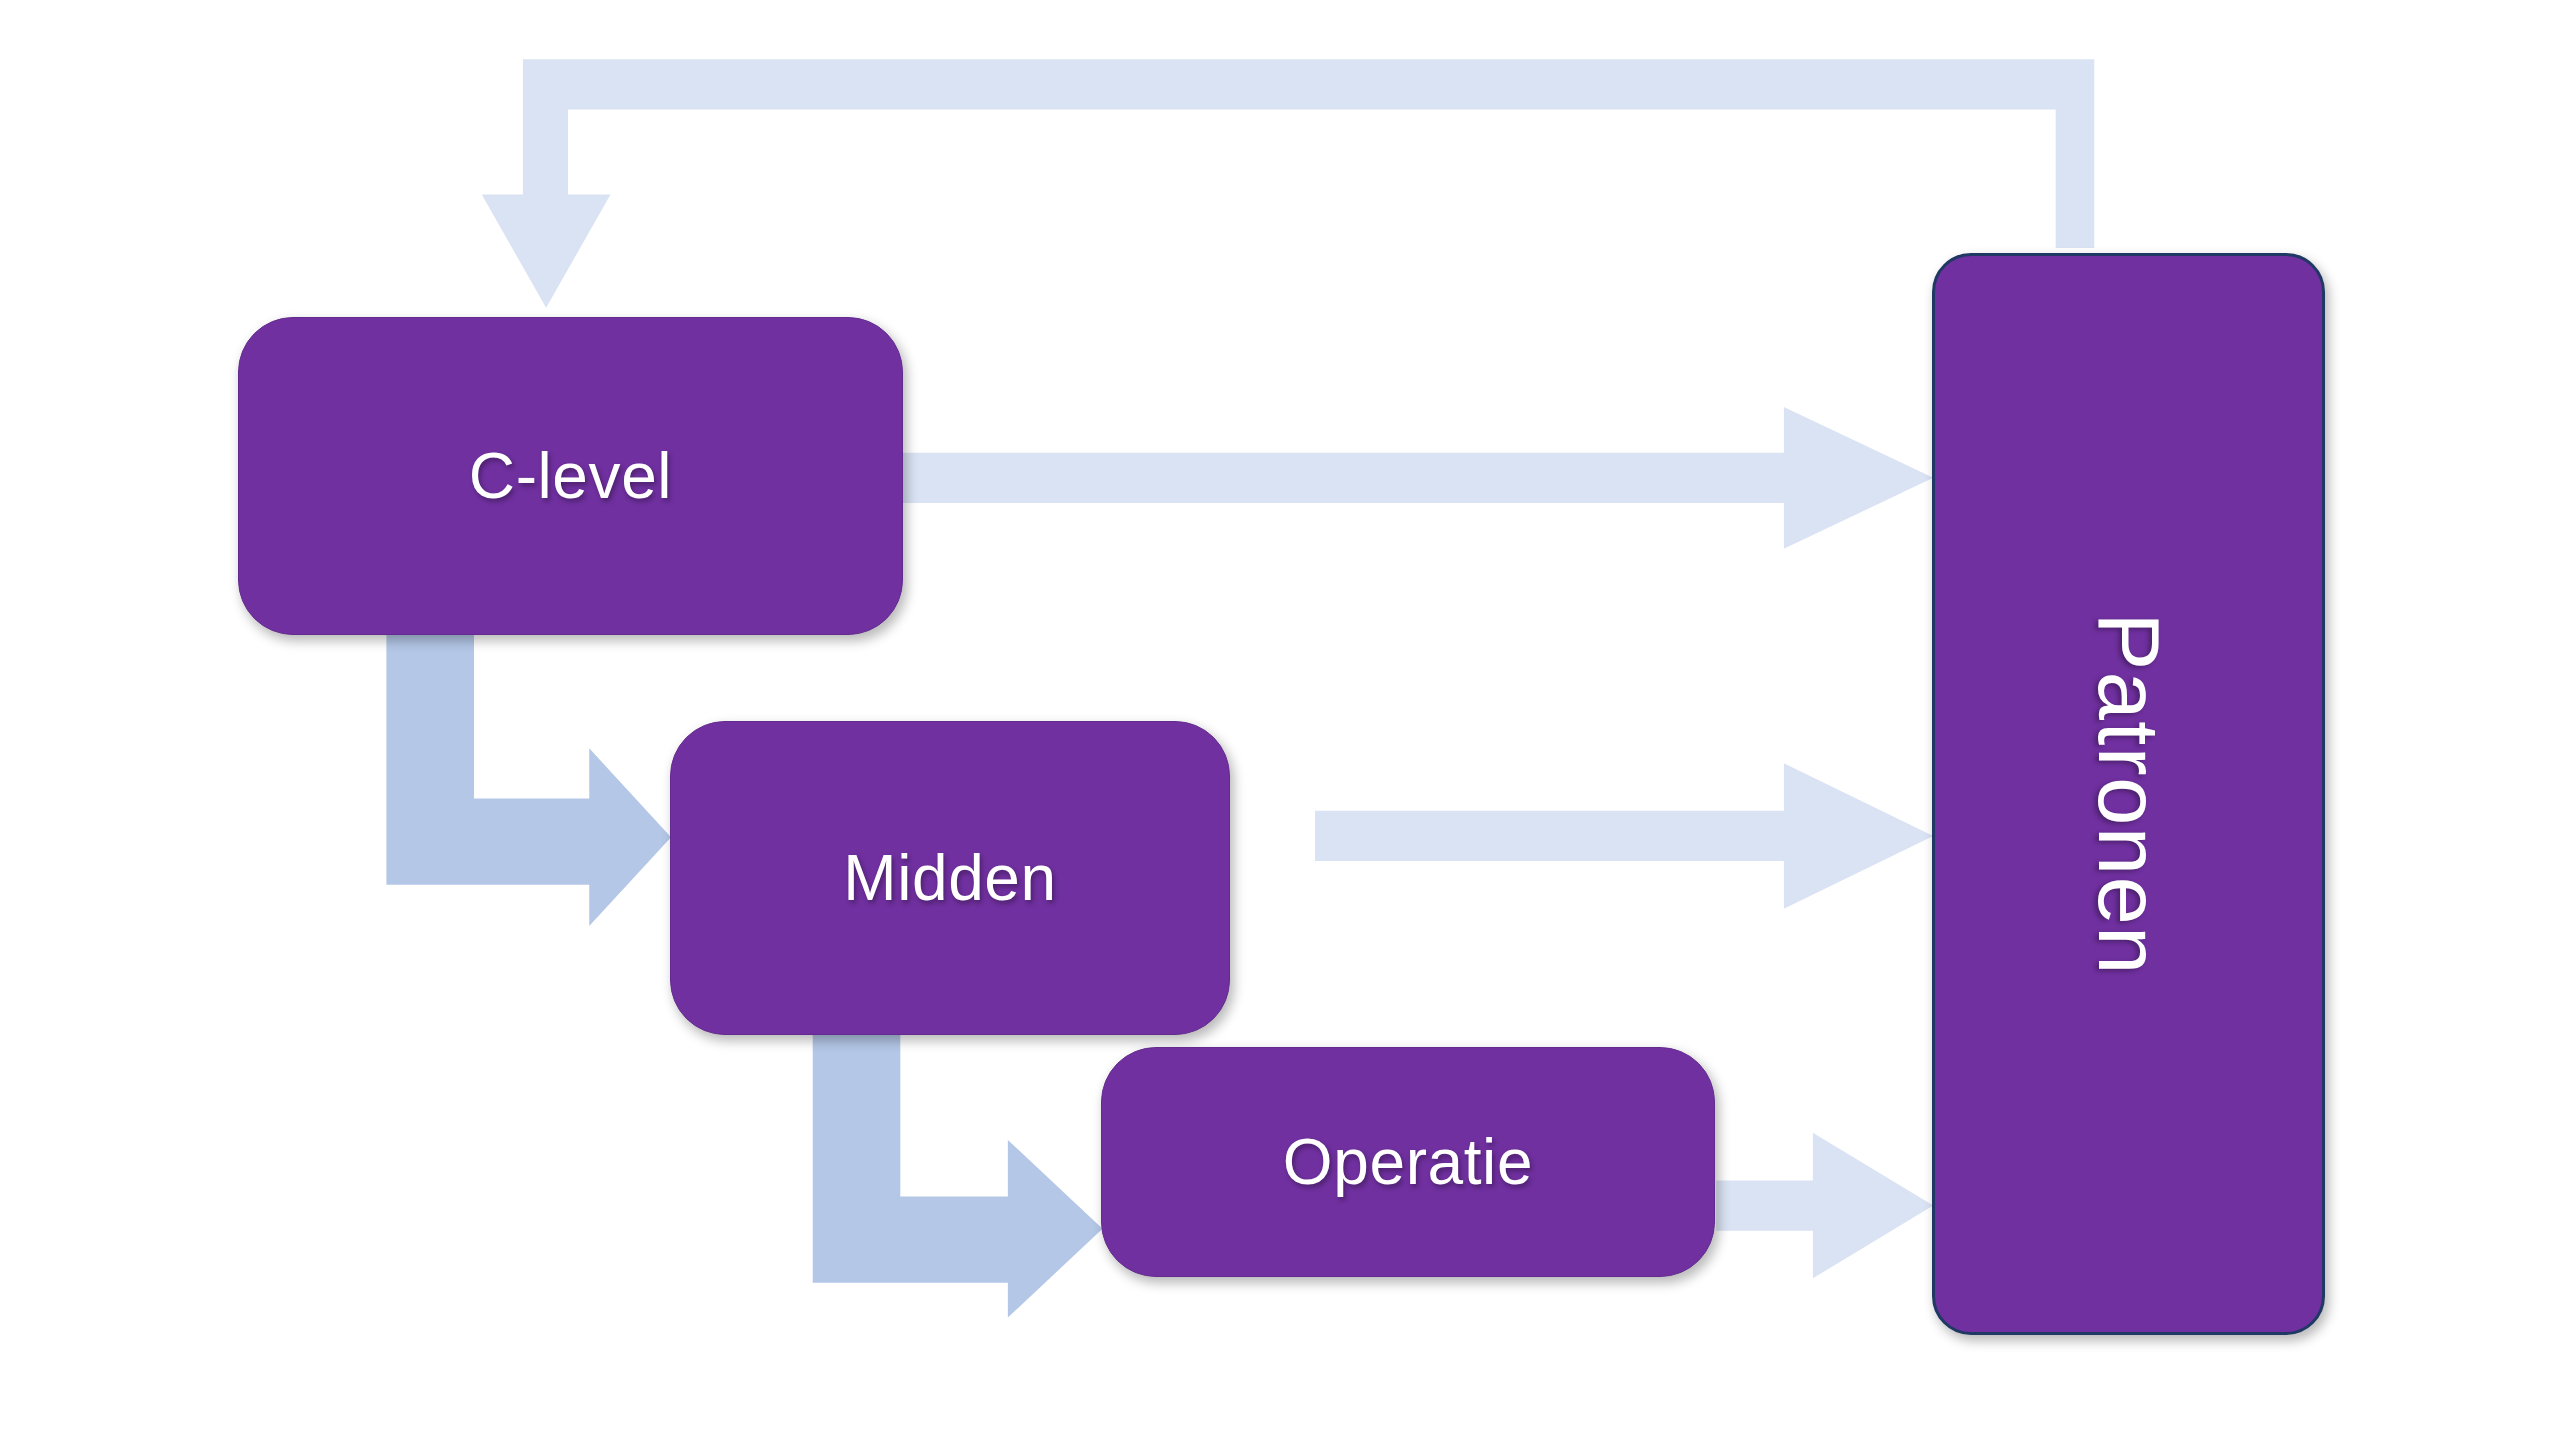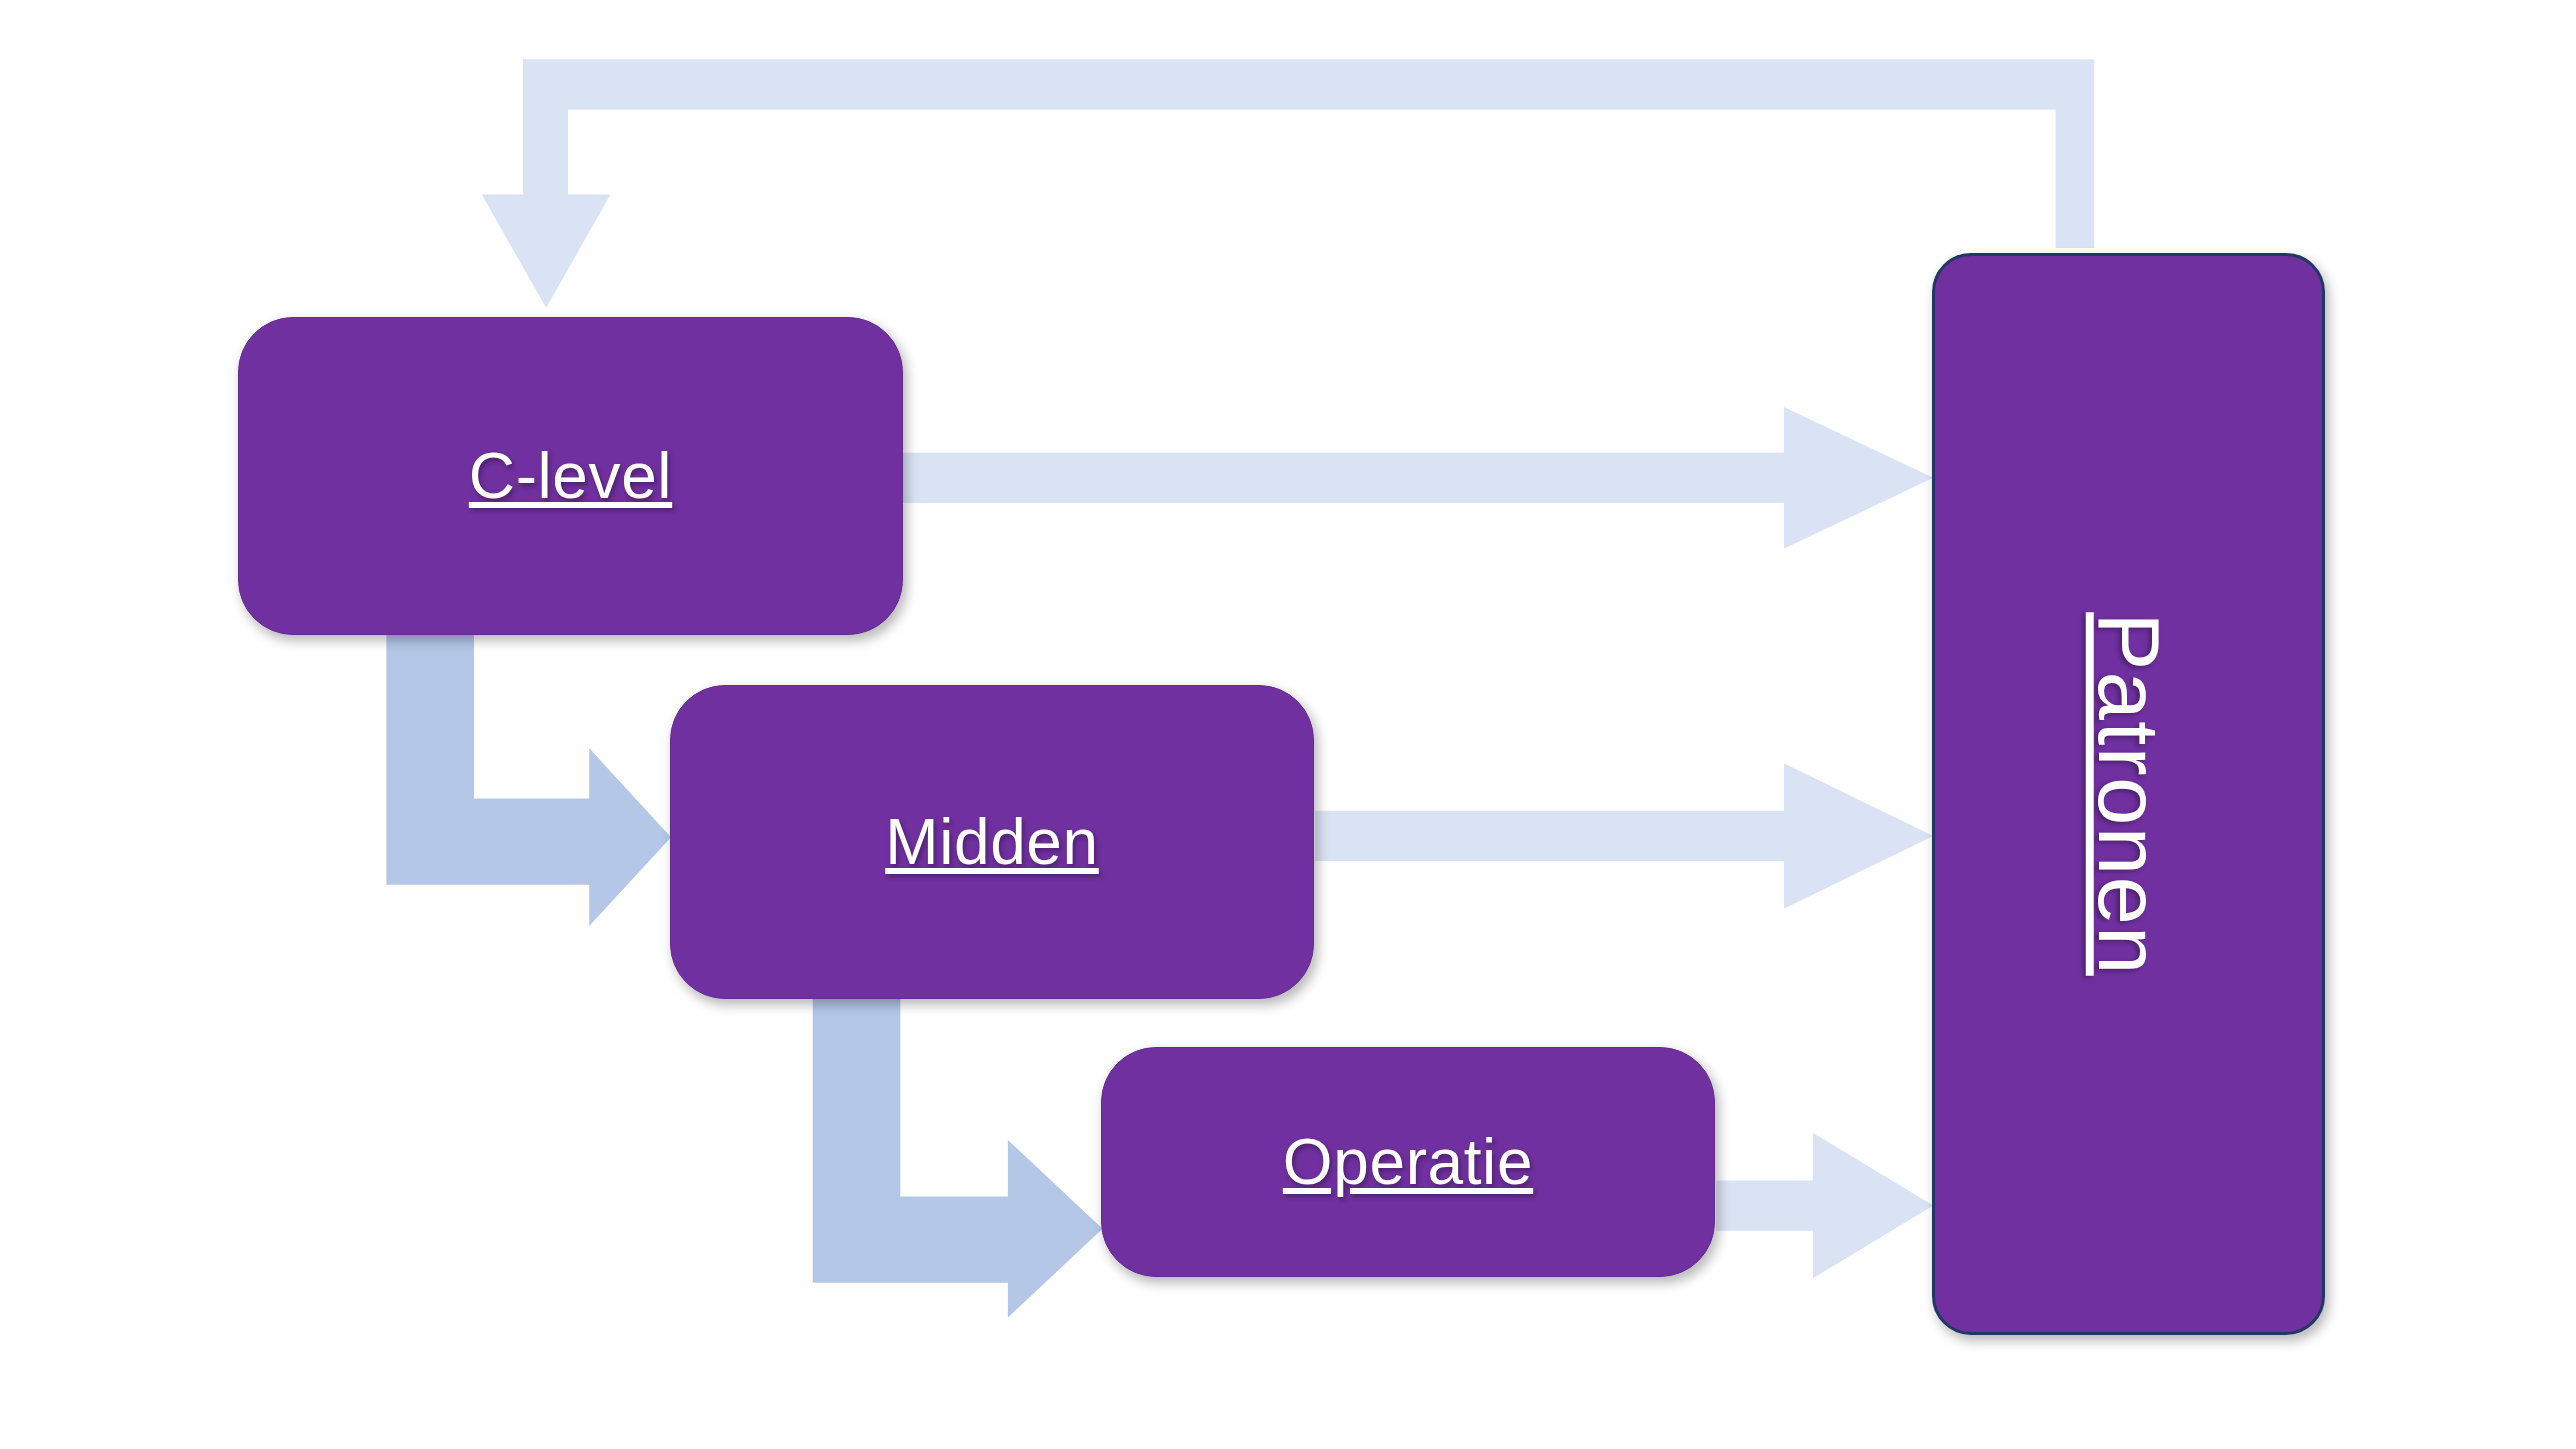--- a/index.html
+++ b/index.html
@@ -31,31 +31,30 @@
     display: flex;
     align-items: center;
     justify-content: center;
     text-align: center;
     background: var(--box-fill, #7030A0);
     border: 1.9px solid var(--box-border, #632B8F);
     border-radius: 55px;
     box-shadow: 3.9px 5.2px 11.6px rgba(0,0,0,0.28);
     box-sizing: border-box;
     color: var(--label-color, #ffffff);
-    text-decoration: underline;
   }
   .box-label {
     font-size: 64px;
     line-height: 1.35;
     letter-spacing: 0.6px;
     color: var(--label-color, #ffffff);
     text-shadow: 1.9px 2.6px 5.2px rgba(0,0,0,0.35);
   }
   #box-clevel   { left: 238px;  top: 317px;  width: 665px; height: 318px; }
-  #box-midden   { left: 670px; top: 685px; width: 644px; height: 314px; }
+  #box-midden   { left: 670px; top: 721px; width: 560px; height: 314px; }
   #box-operatie { left: 1101px; top: 1047px; width: 614px;  height: 230px; }
   #box-patronen {
     left: 1932px; top: 253px; width: 393px; height: 1082px;
     border: 3.2px solid var(--patronen-border, #203864);
     border-radius: 39px;
   }
   .patronen-label {
     font-size: 87px;
     letter-spacing: 1.3px;
     white-space: nowrap;

